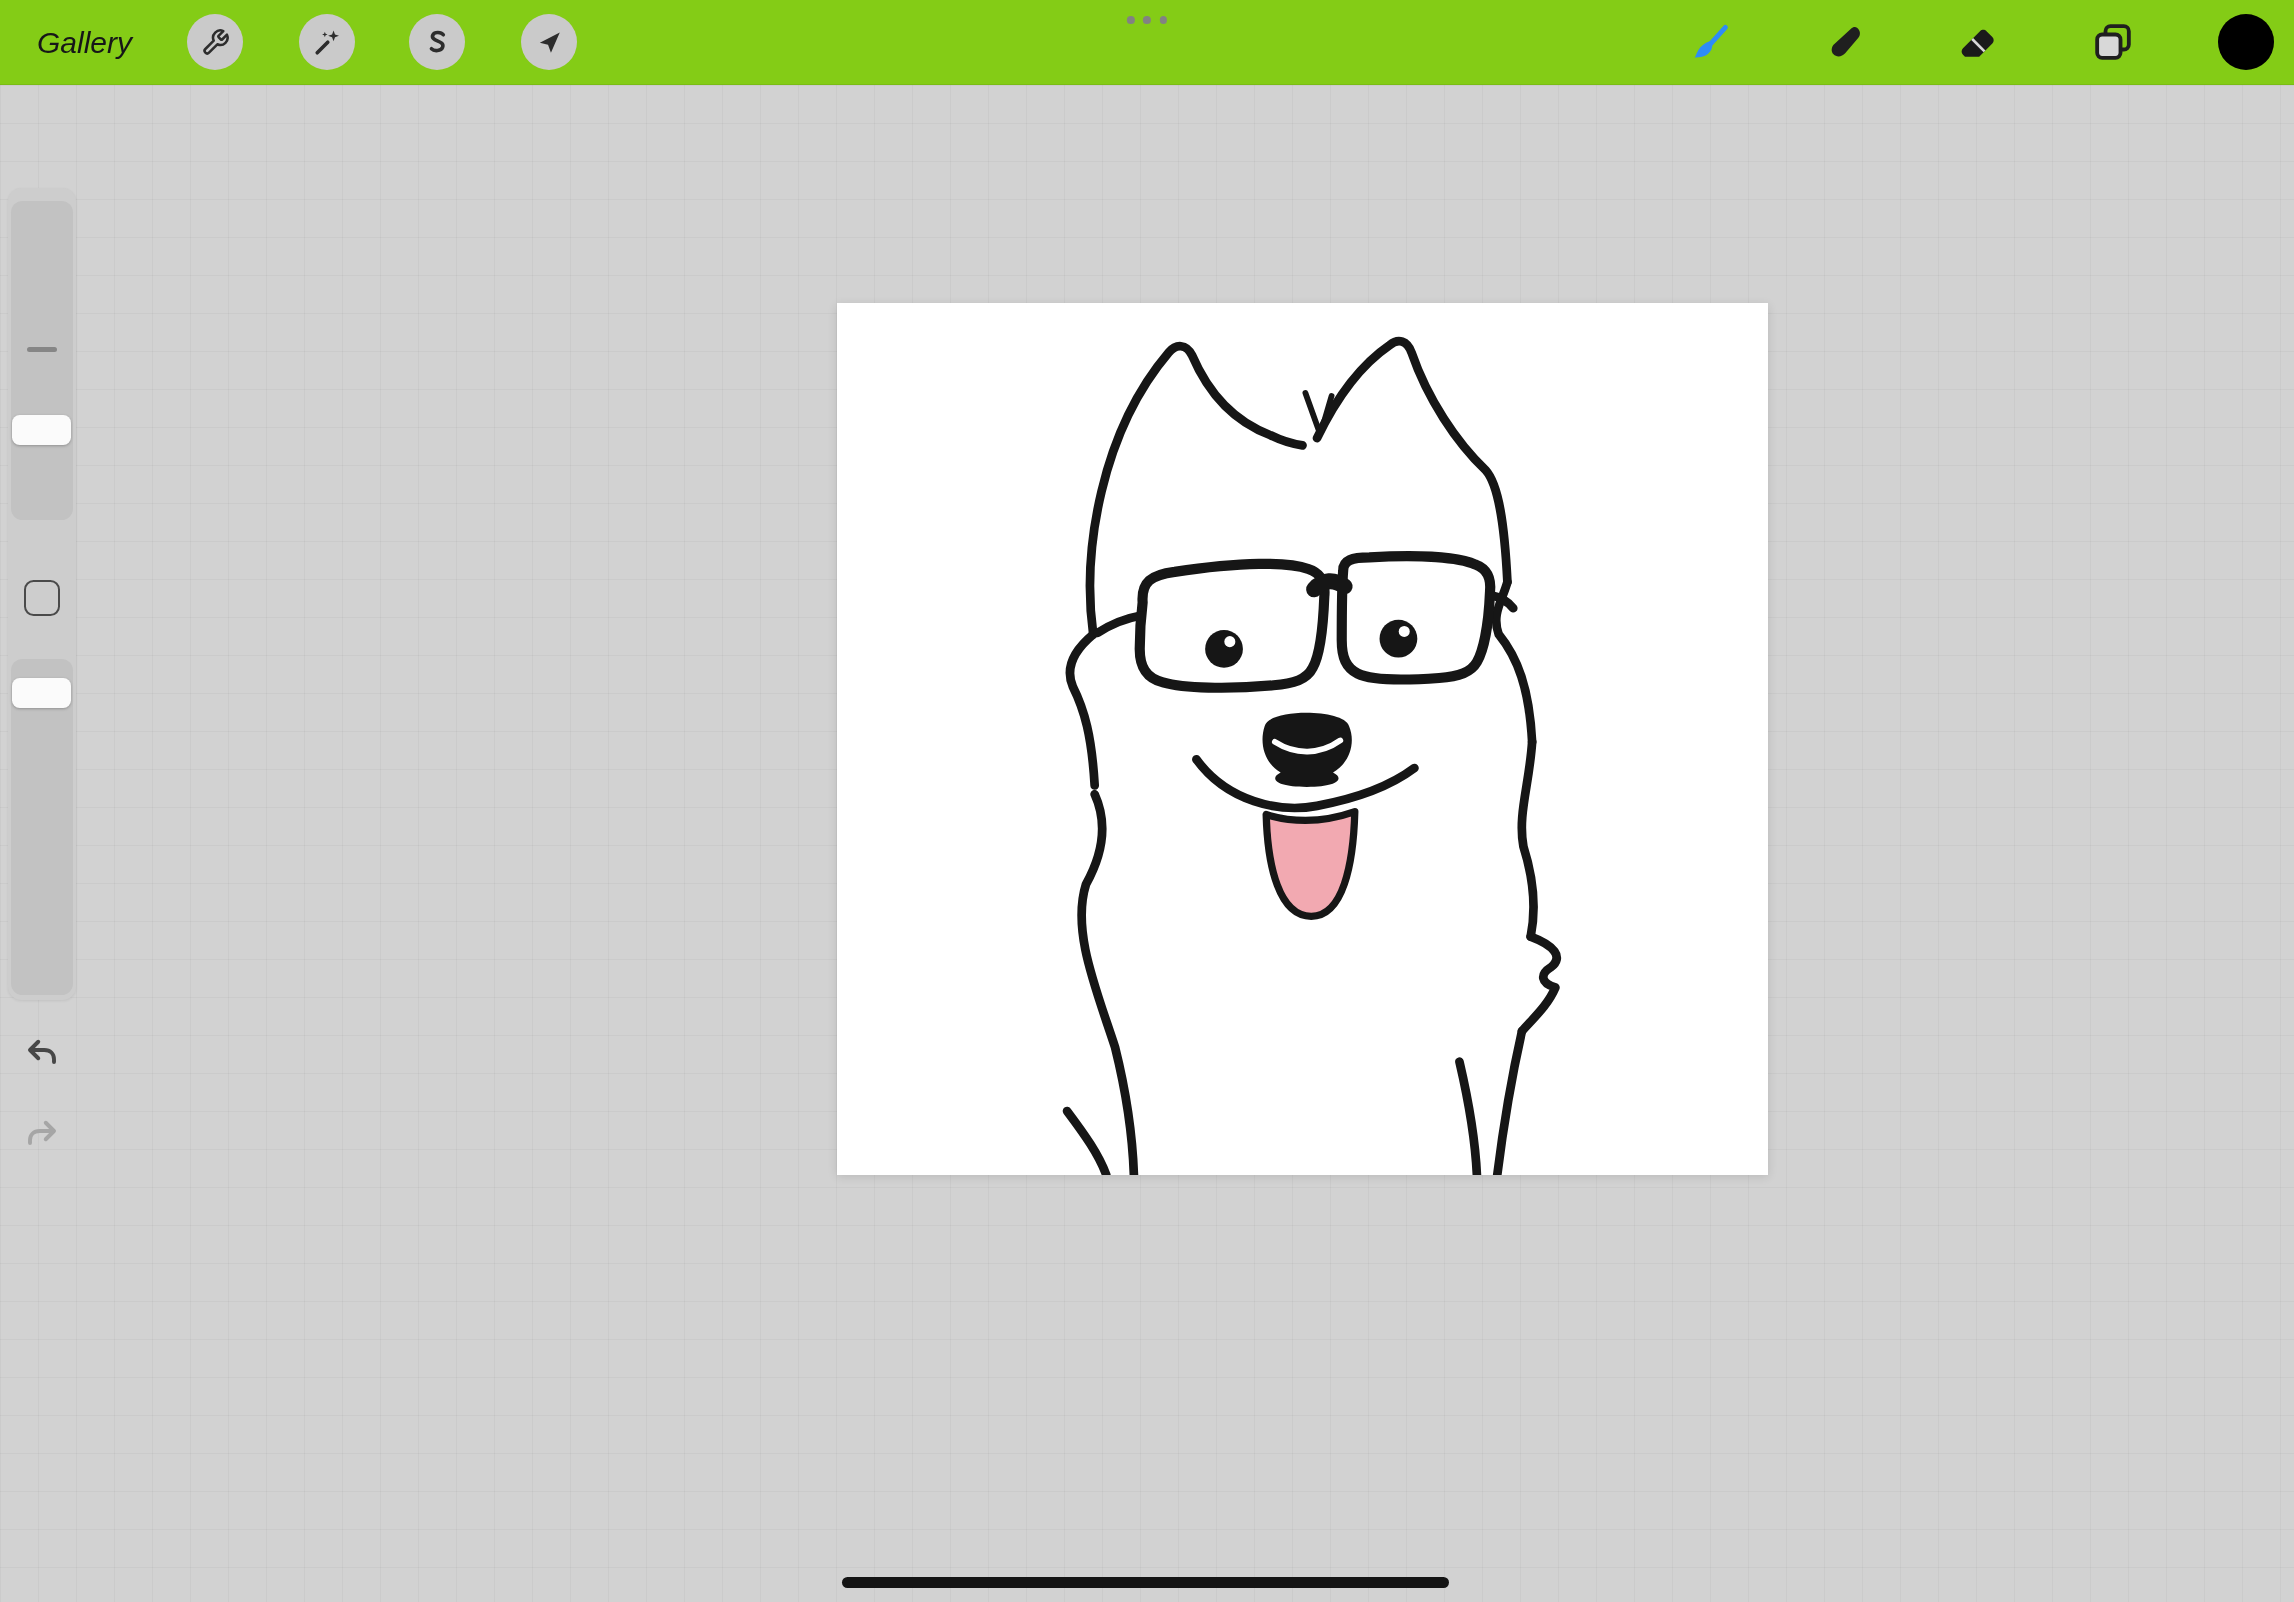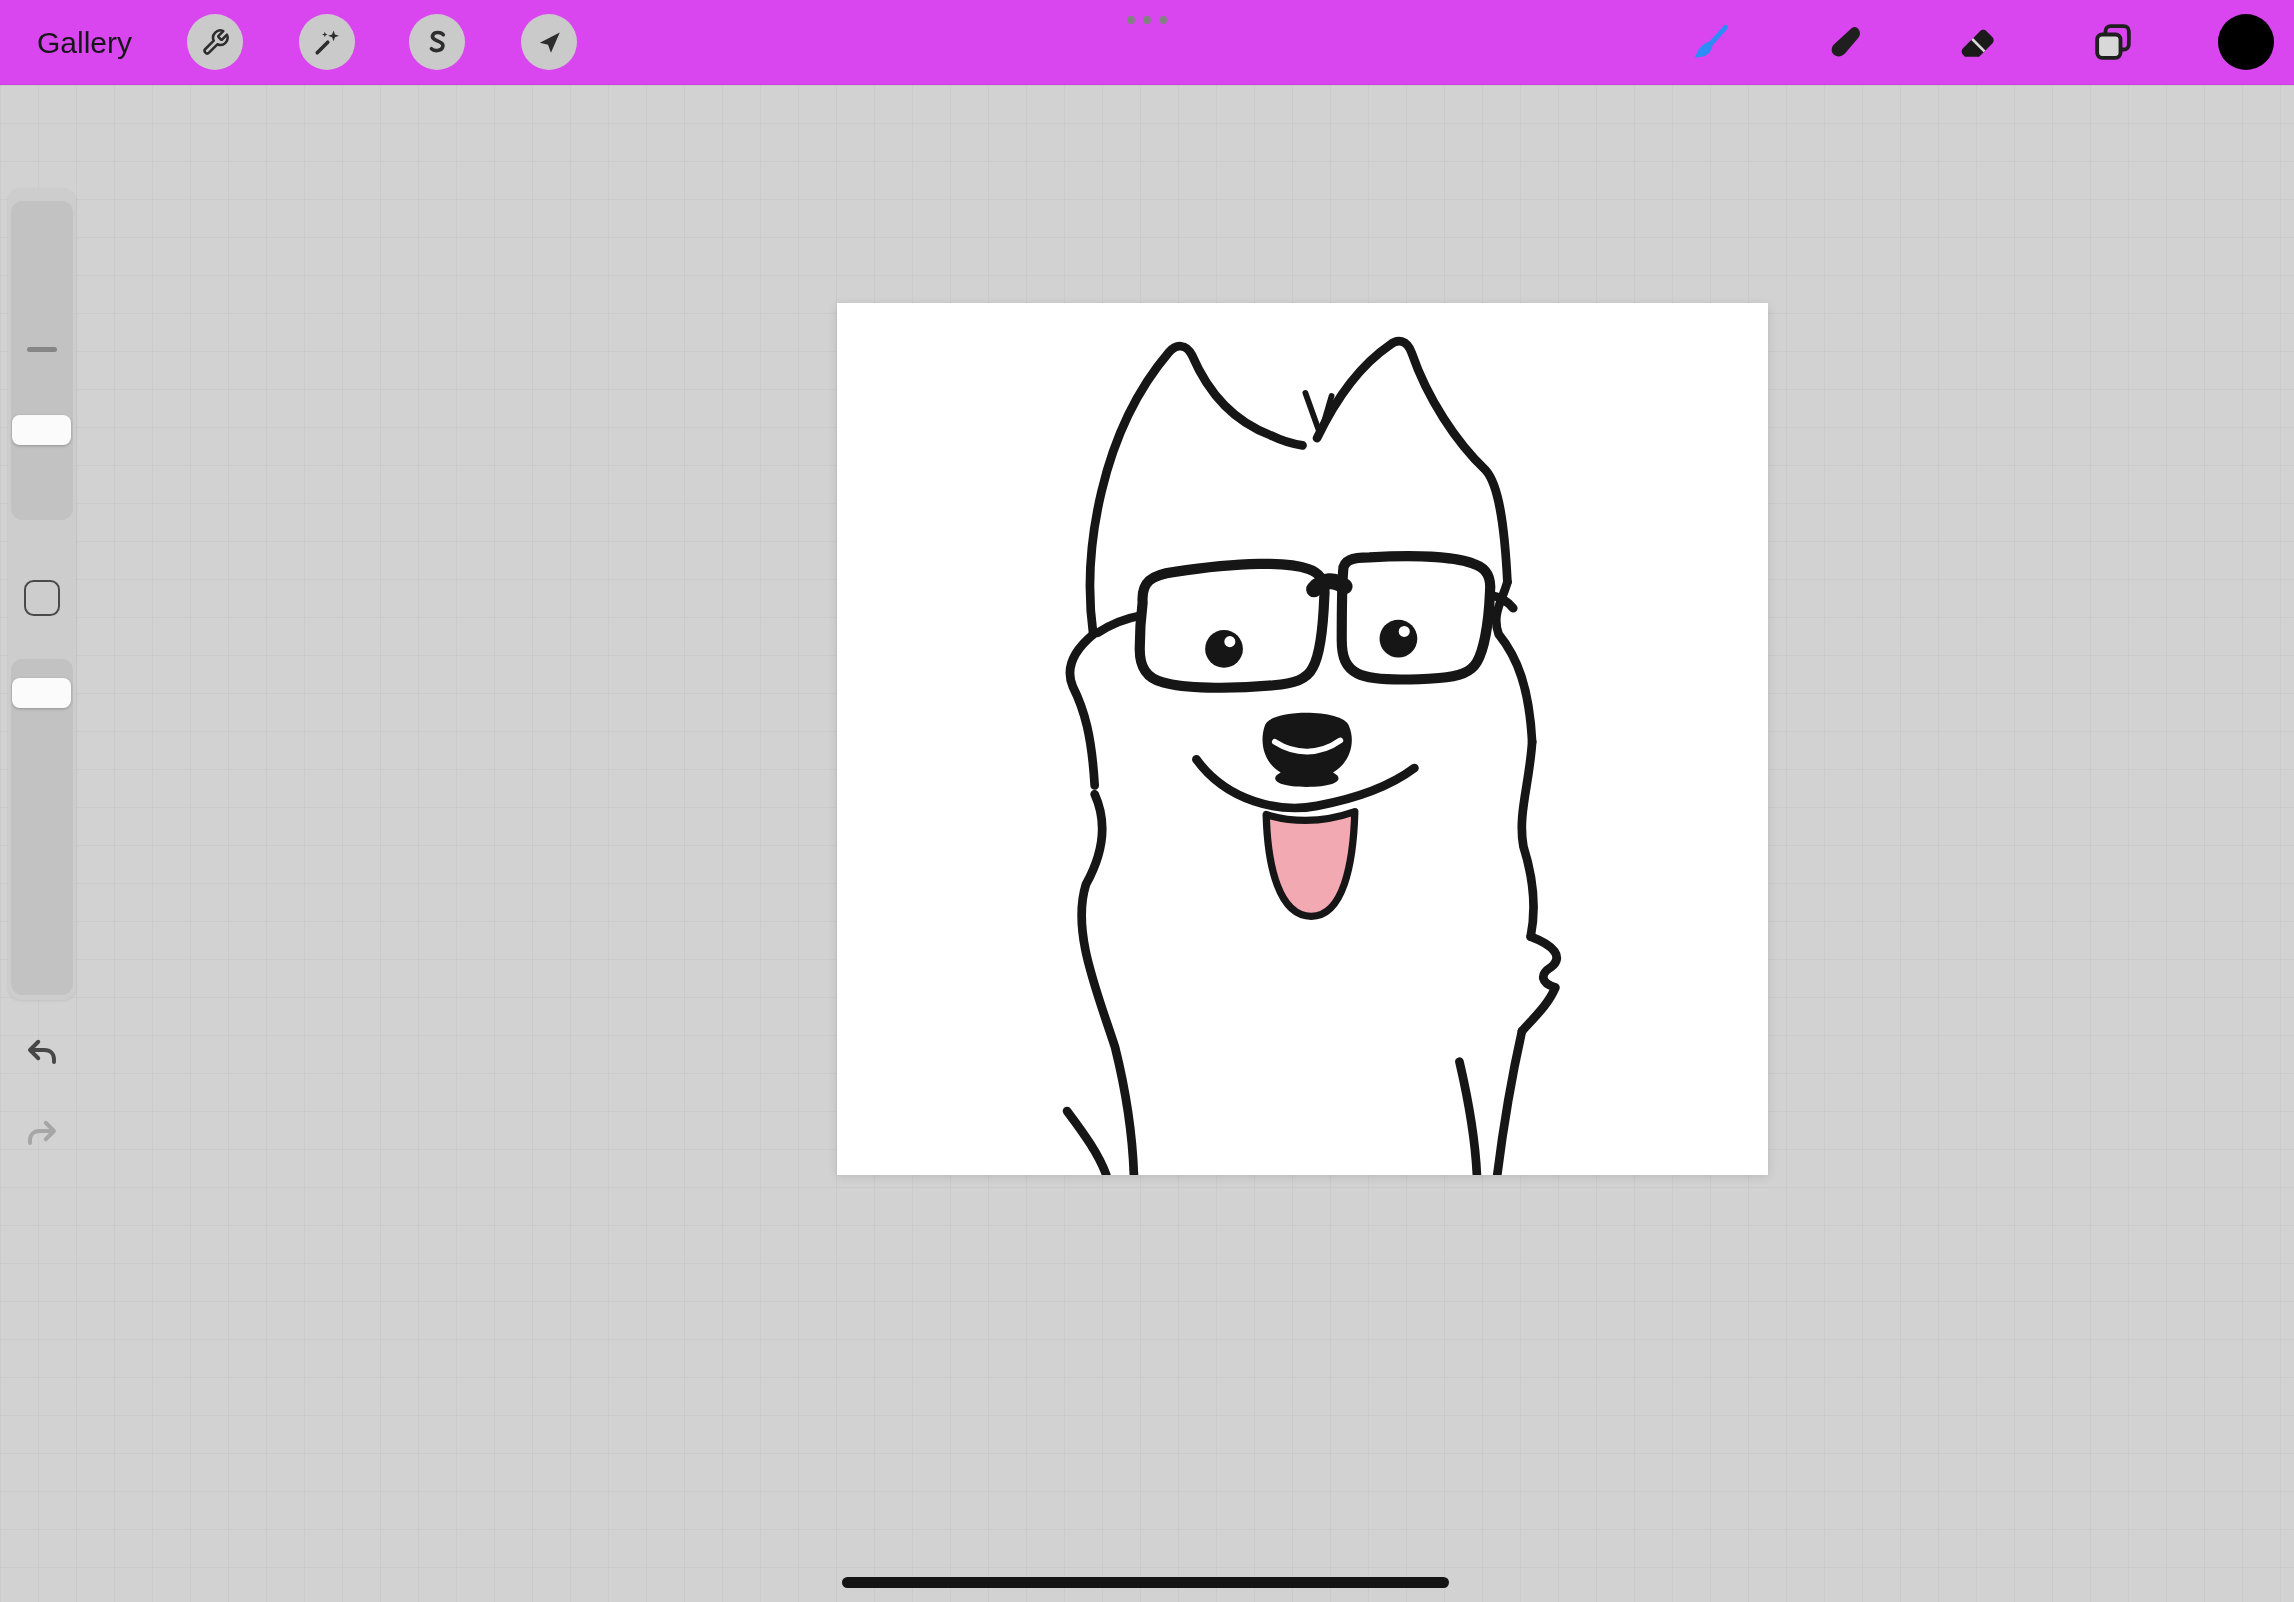--- a/index.html
+++ b/index.html
@@ -1,21 +1,21 @@
 <!DOCTYPE html>
 <html><head>
 <meta charset="utf-8">
 <style>
   * { margin:0; padding:0; box-sizing:border-box; }
   html,body { width:2294px; height:1602px; overflow:hidden;
     font-family:"Liberation Sans", sans-serif; background:#d2d2d2; position:relative; }
 
   
   .topbar { position:absolute; top:0; left:0; width:2294px; height:85px;
-    background:#d946ef; border-bottom:1px solid rgba(0,0,0,0.07); z-index:20; }
+    background:#84cc16; border-bottom:1px solid rgba(0,0,0,0.07); z-index:20;font-style:italic; }
   .gallery { position:absolute; left:37px; top:0; height:85px; display:flex;
     align-items:center; font-size:30px; color:#161618; cursor:pointer; }
   .tbtn { position:absolute; top:14.4px; width:56px; height:56px; border:none;
     background:transparent; display:flex; align-items:center; justify-content:center;
     cursor:pointer; padding:0; }
   .tbtn.circle { border-radius:50%; background:#cacaca; }
   .tbtn svg { display:block; }
   .dots { position:absolute; left:50%; top:16.3px; transform:translateX(-50%);
     display:flex; gap:8.6px; cursor:pointer; }
   .dot { width:7.7px; height:7.7px; border-radius:50%; background:#828282; }

